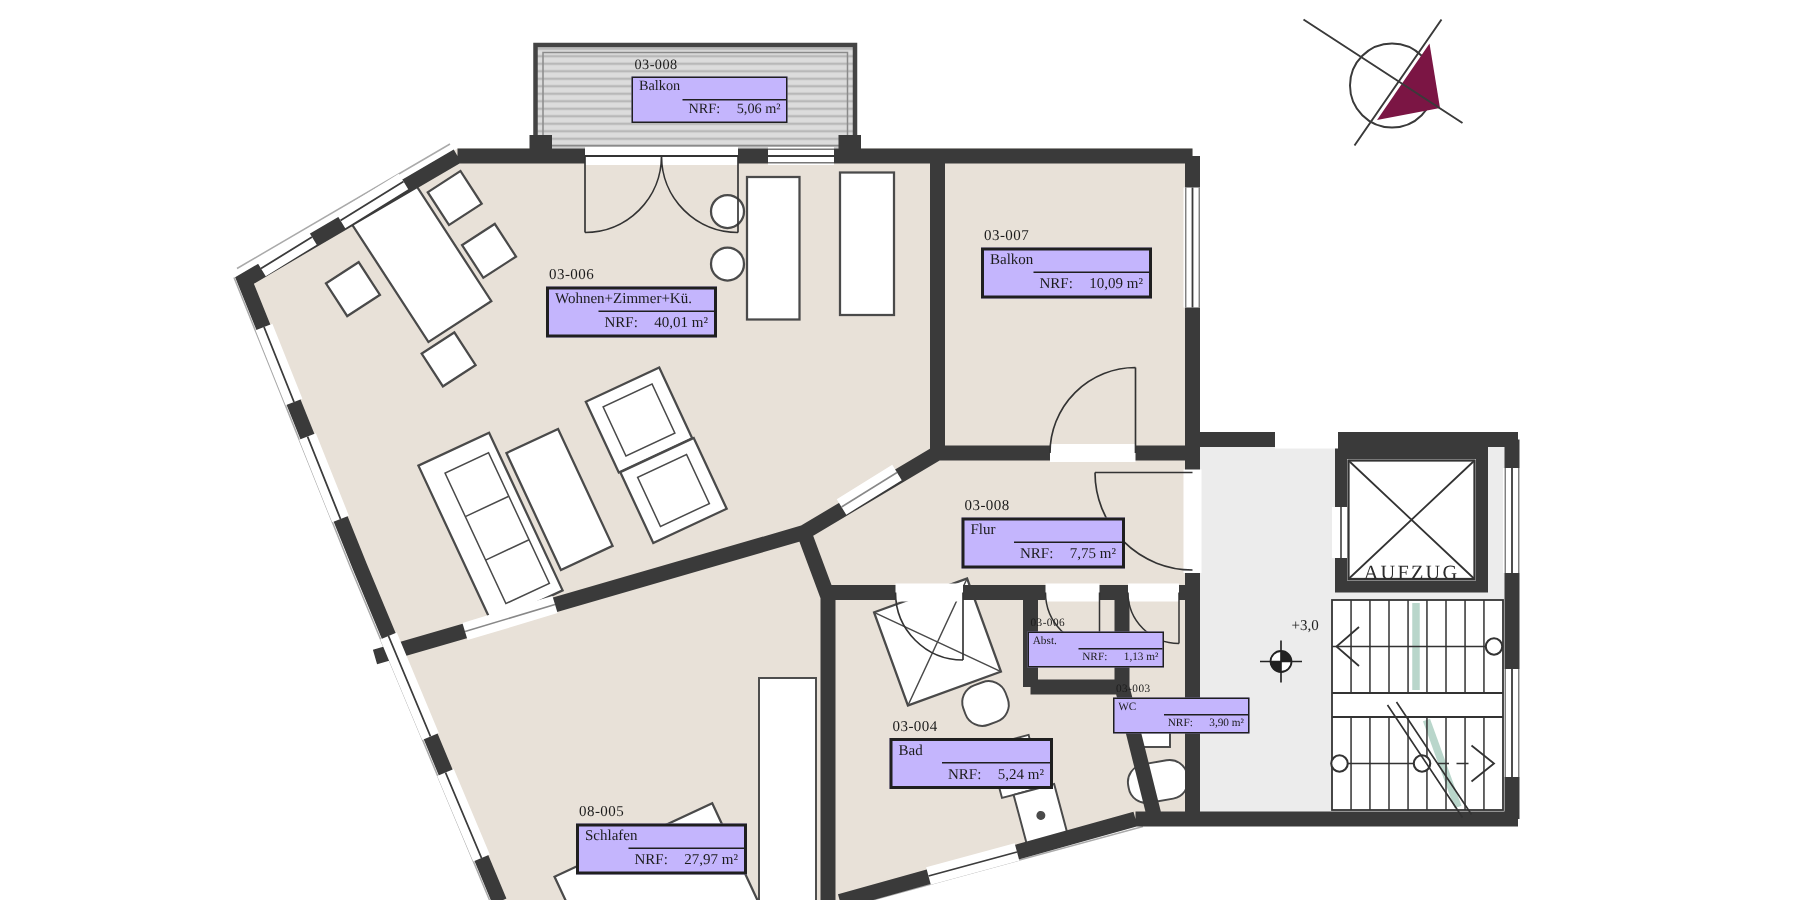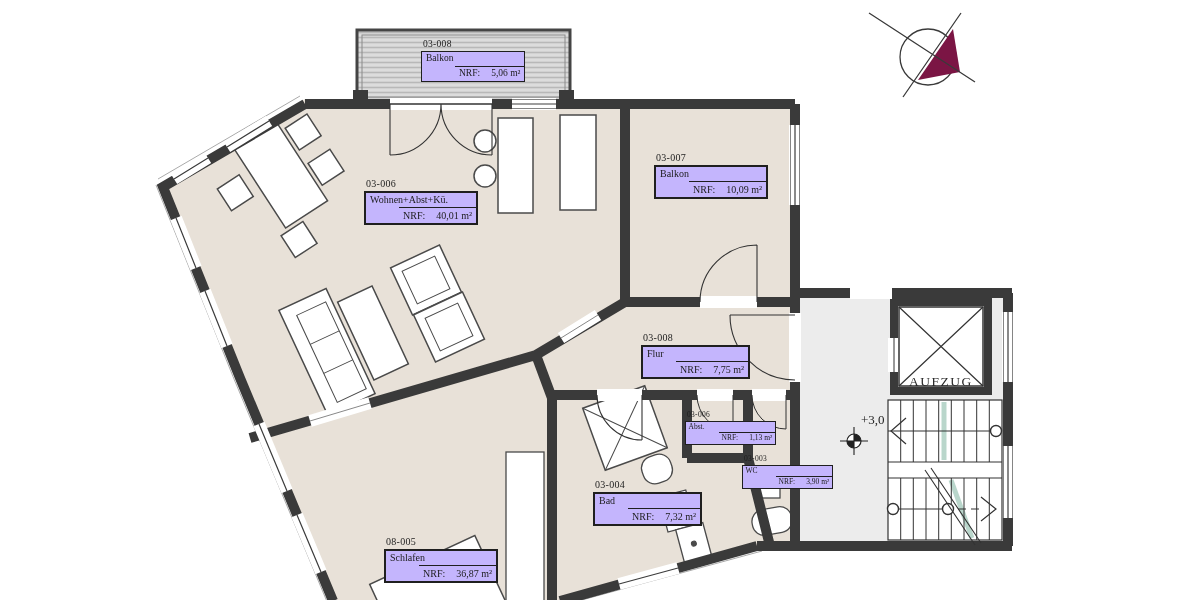--- a/index.html
+++ b/index.html
@@ -15,21 +15,21 @@
   .spread .room-box{min-width:102px;}
   .spread .room-nrf{justify-content:space-between;}
   .sm{font-size:7.5px;}
   .sm .room-box{border-width:1px;}
   .sm .room-row{padding:1px 2.5px;}
   .sm .room-row + .room-row{border-top-width:1px;}
   .balkon{font-size:9.5px;}
   .balkon .room-box{border-width:1.6px;}
   .aufzug{position:absolute;left:897px;top:338px;width:88px;text-align:center;
           font-size:13.5px;letter-spacing:1.5px;color:#2b2b2b;margin-top:36px;}
-  .level{position:absolute;left:861px;top:412px;font-size:13px;color:#222;}
+  .level{position:absolute;left:861px;top:412px;font-size:10px;color:#222;}
 </style>
 </head>
 <body>
 
 <div class="stage">
 
 <svg width="1200" height="600" viewBox="0 0 1200 600">
   <defs>
     <pattern id="deck" width="8" height="5" patternUnits="userSpaceOnUse">
       <rect width="8" height="5" fill="#dcdcdc"></rect>
@@ -200,21 +200,21 @@
     <div class="room-row room-nrf">
       <span>NRF:</span>
       <span>5,06 m²</span>
     </div>
   </div>
 </div>
 
 <div class="room-label spread" style="left:364px;top:178px;">
   <div class="room-number">03-006</div>
   <div class="room-box">
-    <div class="room-row">Wohnen+Abst+Kü.</div>
+    <div class="room-row">Wohnen+Zimmer+Kü.</div>
     <div class="room-row room-nrf">
       <span>NRF:</span>
       <span>40,01 m²</span>
     </div>
   </div>
 </div>
 
 <div class="room-label" style="left:654px;top:152px;">
   <div class="room-number">03-007</div>
   <div class="room-box">
@@ -258,32 +258,32 @@
     </div>
   </div>
 </div>
 
 <div class="room-label" style="left:593px;top:479px;">
   <div class="room-number">03-004</div>
   <div class="room-box">
     <div class="room-row">Bad</div>
     <div class="room-row room-nrf">
       <span>NRF:</span>
-      <span>7,32 m²</span>
+      <span>5,24 m²</span>
     </div>
   </div>
 </div>
 
 <div class="room-label" style="left:384px;top:536px;">
   <div class="room-number">08-005</div>
   <div class="room-box">
     <div class="room-row">Schlafen</div>
     <div class="room-row room-nrf">
       <span>NRF:</span>
-      <span>36,87 m²</span>
+      <span>27,97 m²</span>
     </div>
   </div>
 </div>
 
 <div class="aufzug">AUFZUG</div>
 <div class="level">+3,0</div>
 
 </div>
 
 </body></html>

